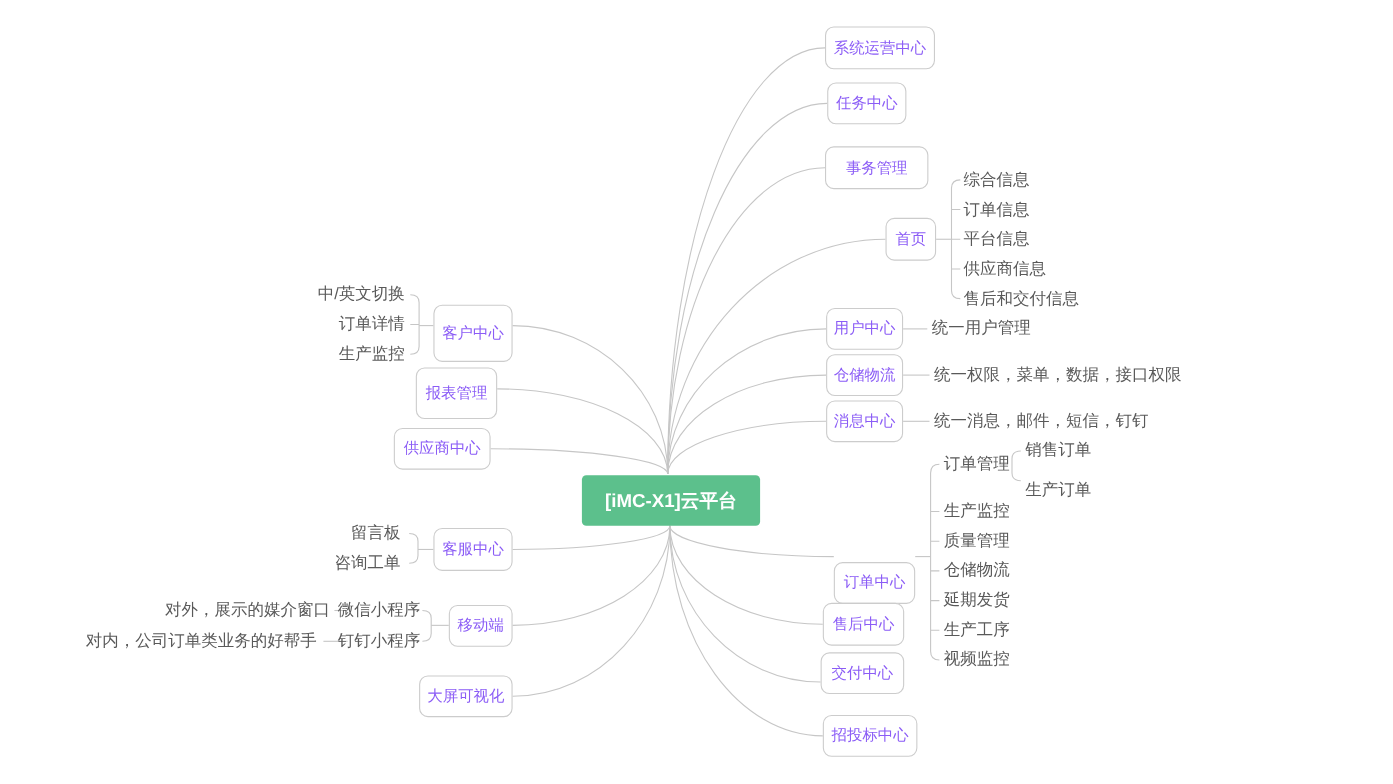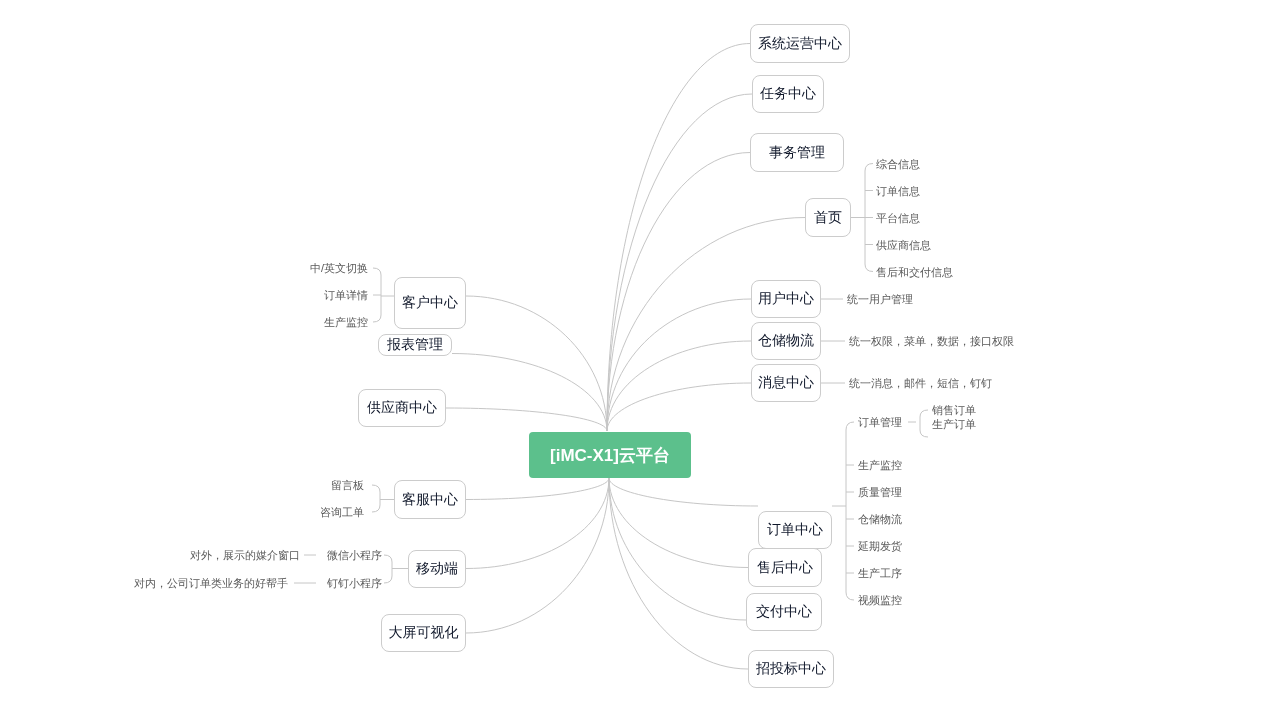--- a/index.html
+++ b/index.html
@@ -12,36 +12,36 @@
   }
   svg.connectors{position:absolute;left:0;top:0;width:1266px;height:713px;}
   svg.connectors path{fill:none;stroke:#c6c6c6;stroke-width:1;}
   .node{
     position:absolute;
     box-sizing:border-box;
     display:flex;align-items:center;justify-content:center;
     background:#ffffff;
     border:1px solid #cccccc;
     border-radius:8px;
-    font-size:14px;color:#0f172a;
+    font-size:14px;color:#8b5cf6;
     white-space:nowrap;
     cursor:default;
   }
   .root-node{
     position:absolute;
     box-sizing:border-box;
     display:flex;align-items:center;justify-content:center;
     background:#5cc08c;
     border-radius:4px;
     font-size:17px;font-weight:bold;color:#ffffff;
     white-space:nowrap;
   }
   .leaf{
     position:absolute;
-    font-size:11px;line-height:16px;color:#595959;
+    font-size:15px;line-height:16px;color:#595959;
     white-space:nowrap;
   }
 </style>
 </head>
 <body>
 
 <div class="canvas">
 
   <svg class="connectors">
 
@@ -97,39 +97,39 @@
   <div class="node" style="left:805px;top:198px;width:46px;height:39px">首页</div>
   <div class="node" style="left:751px;top:280px;width:70px;height:38px">用户中心</div>
   <div class="node" style="left:751px;top:322px;width:70px;height:38px">仓储物流</div>
   <div class="node" style="left:751px;top:364px;width:70px;height:38px">消息中心</div>
   <div class="node" style="left:758px;top:511px;width:74px;height:38px">订单中心</div>
   <div class="node" style="left:748px;top:548px;width:74px;height:39px">售后中心</div>
   <div class="node" style="left:746px;top:593px;width:76px;height:38px">交付中心</div>
   <div class="node" style="left:748px;top:650px;width:86px;height:38px">招投标中心</div>
 
   <div class="node" style="left:394px;top:277px;width:72px;height:52px">客户中心</div>
-  <div class="node" style="left:378px;top:334px;width:74px;height:22px">报表管理</div>
+  <div class="node" style="left:378px;top:334px;width:74px;height:47px">报表管理</div>
   <div class="node" style="left:358px;top:389px;width:88px;height:38px">供应商中心</div>
   <div class="node" style="left:394px;top:480px;width:72px;height:39px">客服中心</div>
   <div class="node" style="left:408px;top:550px;width:58px;height:38px">移动端</div>
   <div class="node" style="left:381px;top:614px;width:85px;height:38px">大屏可视化</div>
 
   <div class="leaf" style="left:876px;top:156px">综合信息</div>
   <div class="leaf" style="left:876px;top:183px">订单信息</div>
   <div class="leaf" style="left:876px;top:210px">平台信息</div>
   <div class="leaf" style="left:876px;top:237px">供应商信息</div>
   <div class="leaf" style="left:876px;top:264px">售后和交付信息</div>
 
   <div class="leaf" style="left:847px;top:291px">统一用户管理</div>
   <div class="leaf" style="left:849px;top:333px">统一权限，菜单，数据，接口权限</div>
   <div class="leaf" style="left:849px;top:375px">统一消息，邮件，短信，钉钉</div>
 
   <div class="leaf" style="left:858px;top:414px">订单管理</div>
   <div class="leaf" style="left:932px;top:402px">销售订单</div>
-  <div class="leaf" style="left:932px;top:416px">生产订单</div>
+  <div class="leaf" style="left:932px;top:438px">生产订单</div>
   <div class="leaf" style="left:858px;top:457px">生产监控</div>
   <div class="leaf" style="left:858px;top:484px">质量管理</div>
   <div class="leaf" style="left:858px;top:511px">仓储物流</div>
   <div class="leaf" style="left:858px;top:538px">延期发货</div>
   <div class="leaf" style="left:858px;top:565px">生产工序</div>
   <div class="leaf" style="left:858px;top:592px">视频监控</div>
 
   <div class="leaf" style="right:898px;top:260px">中/英文切换</div>
   <div class="leaf" style="right:898px;top:287px">订单详情</div>
   <div class="leaf" style="right:898px;top:314px">生产监控</div>

